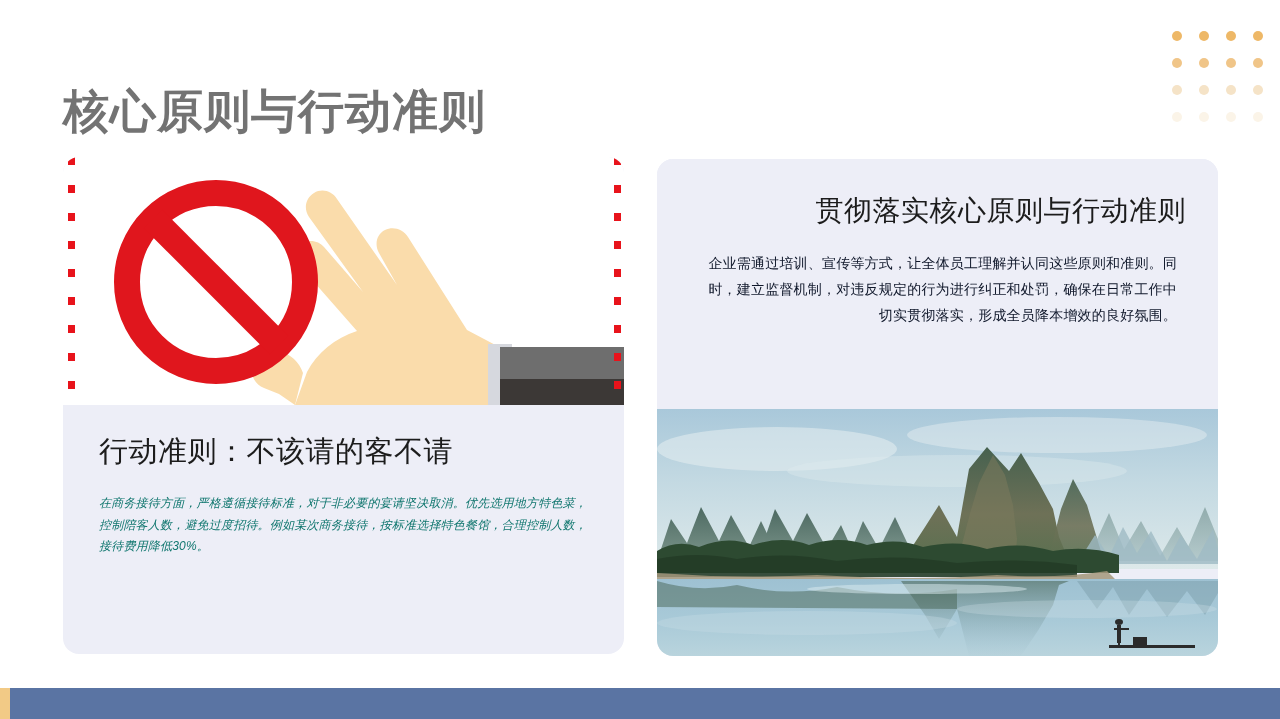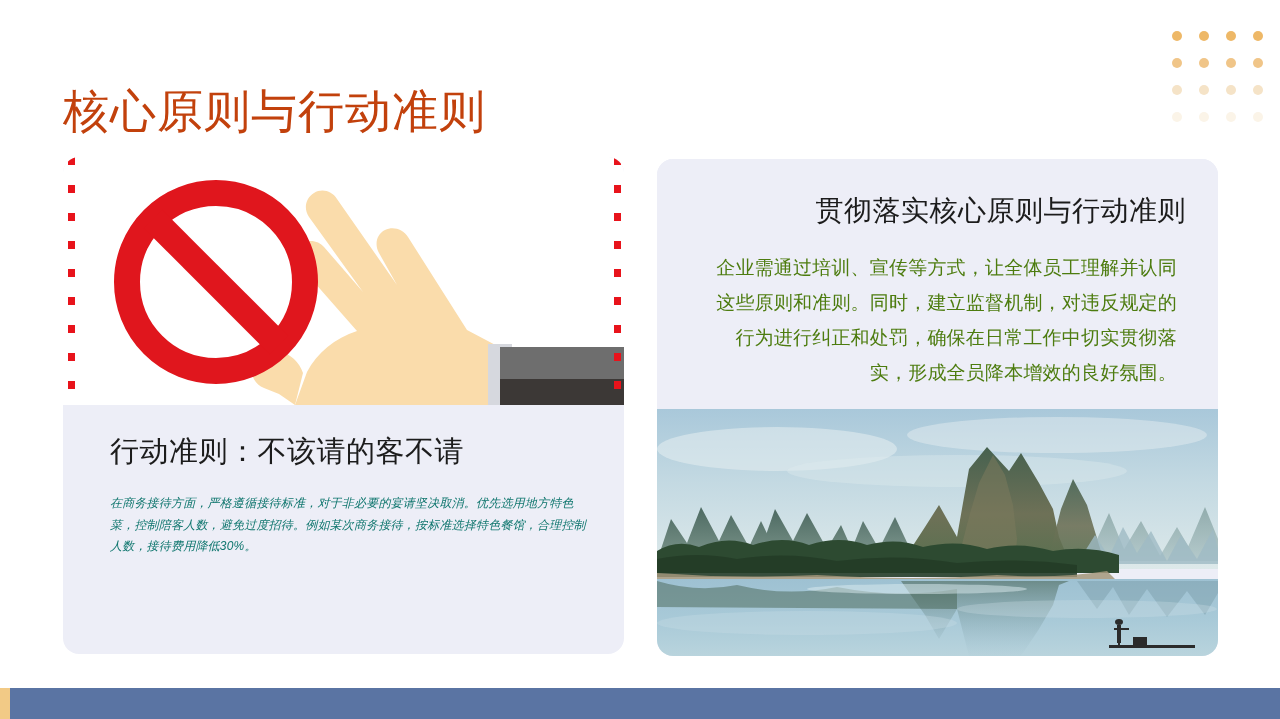--- a/index.html
+++ b/index.html
@@ -37,23 +37,23 @@
     align-self: center;
   }
 
   
   #page-title {
     position: absolute;
     left: 63px;
     top: 52px;
     font-size: 46px;
     line-height: 1.25;
-    color: #c2410c;
+    color: #737373;
     letter-spacing: 1px;
-    font-weight: 400;
+    font-weight: 700;
     white-space: nowrap;
   }
 
   
   #left-card {
     position: absolute;
     left: 63px;
     top: 157px;
     width: 561px;
     height: 497px;
@@ -81,21 +81,21 @@
       rgba(255,255,255,0) 8px, rgba(255,255,255,0) 28px);
   }
   .dash-rule.left  { left: 5px; }
   .dash-rule.right { left: 551px; }
 
   #left-text {
     position: absolute;
     left: 0;
     top: 248px;
     width: 561px;
-    padding: 28px 36px 0 47px;
+    padding: 28px 36px 0 36px;
     box-sizing: border-box;
   }
   #left-card-heading {
     font-size: 29px;
     line-height: 1.3;
     color: #1c1c1c;
     margin: 0 0 22px 0;
     font-weight: 400;
     letter-spacing: 0.5px;
   }
@@ -131,23 +131,23 @@
   }
   #right-card-heading {
     font-size: 28px;
     line-height: 1.3;
     color: #1c1c1c;
     margin: 0 0 22px 0;
     font-weight: 400;
     letter-spacing: 0.5px;
   }
   #right-card-body {
-    font-size: 19px;
+    font-size: 14px;
     line-height: 1.84;
-    color: #4d7c0f;
+    color: #0f172a;
     margin: 9px;
     letter-spacing: 0.2px;
   }
   #right-photo {
     position: absolute;
     left: 0;
     top: 250px;
     width: 561px;
     height: 247px;
     overflow: hidden;

